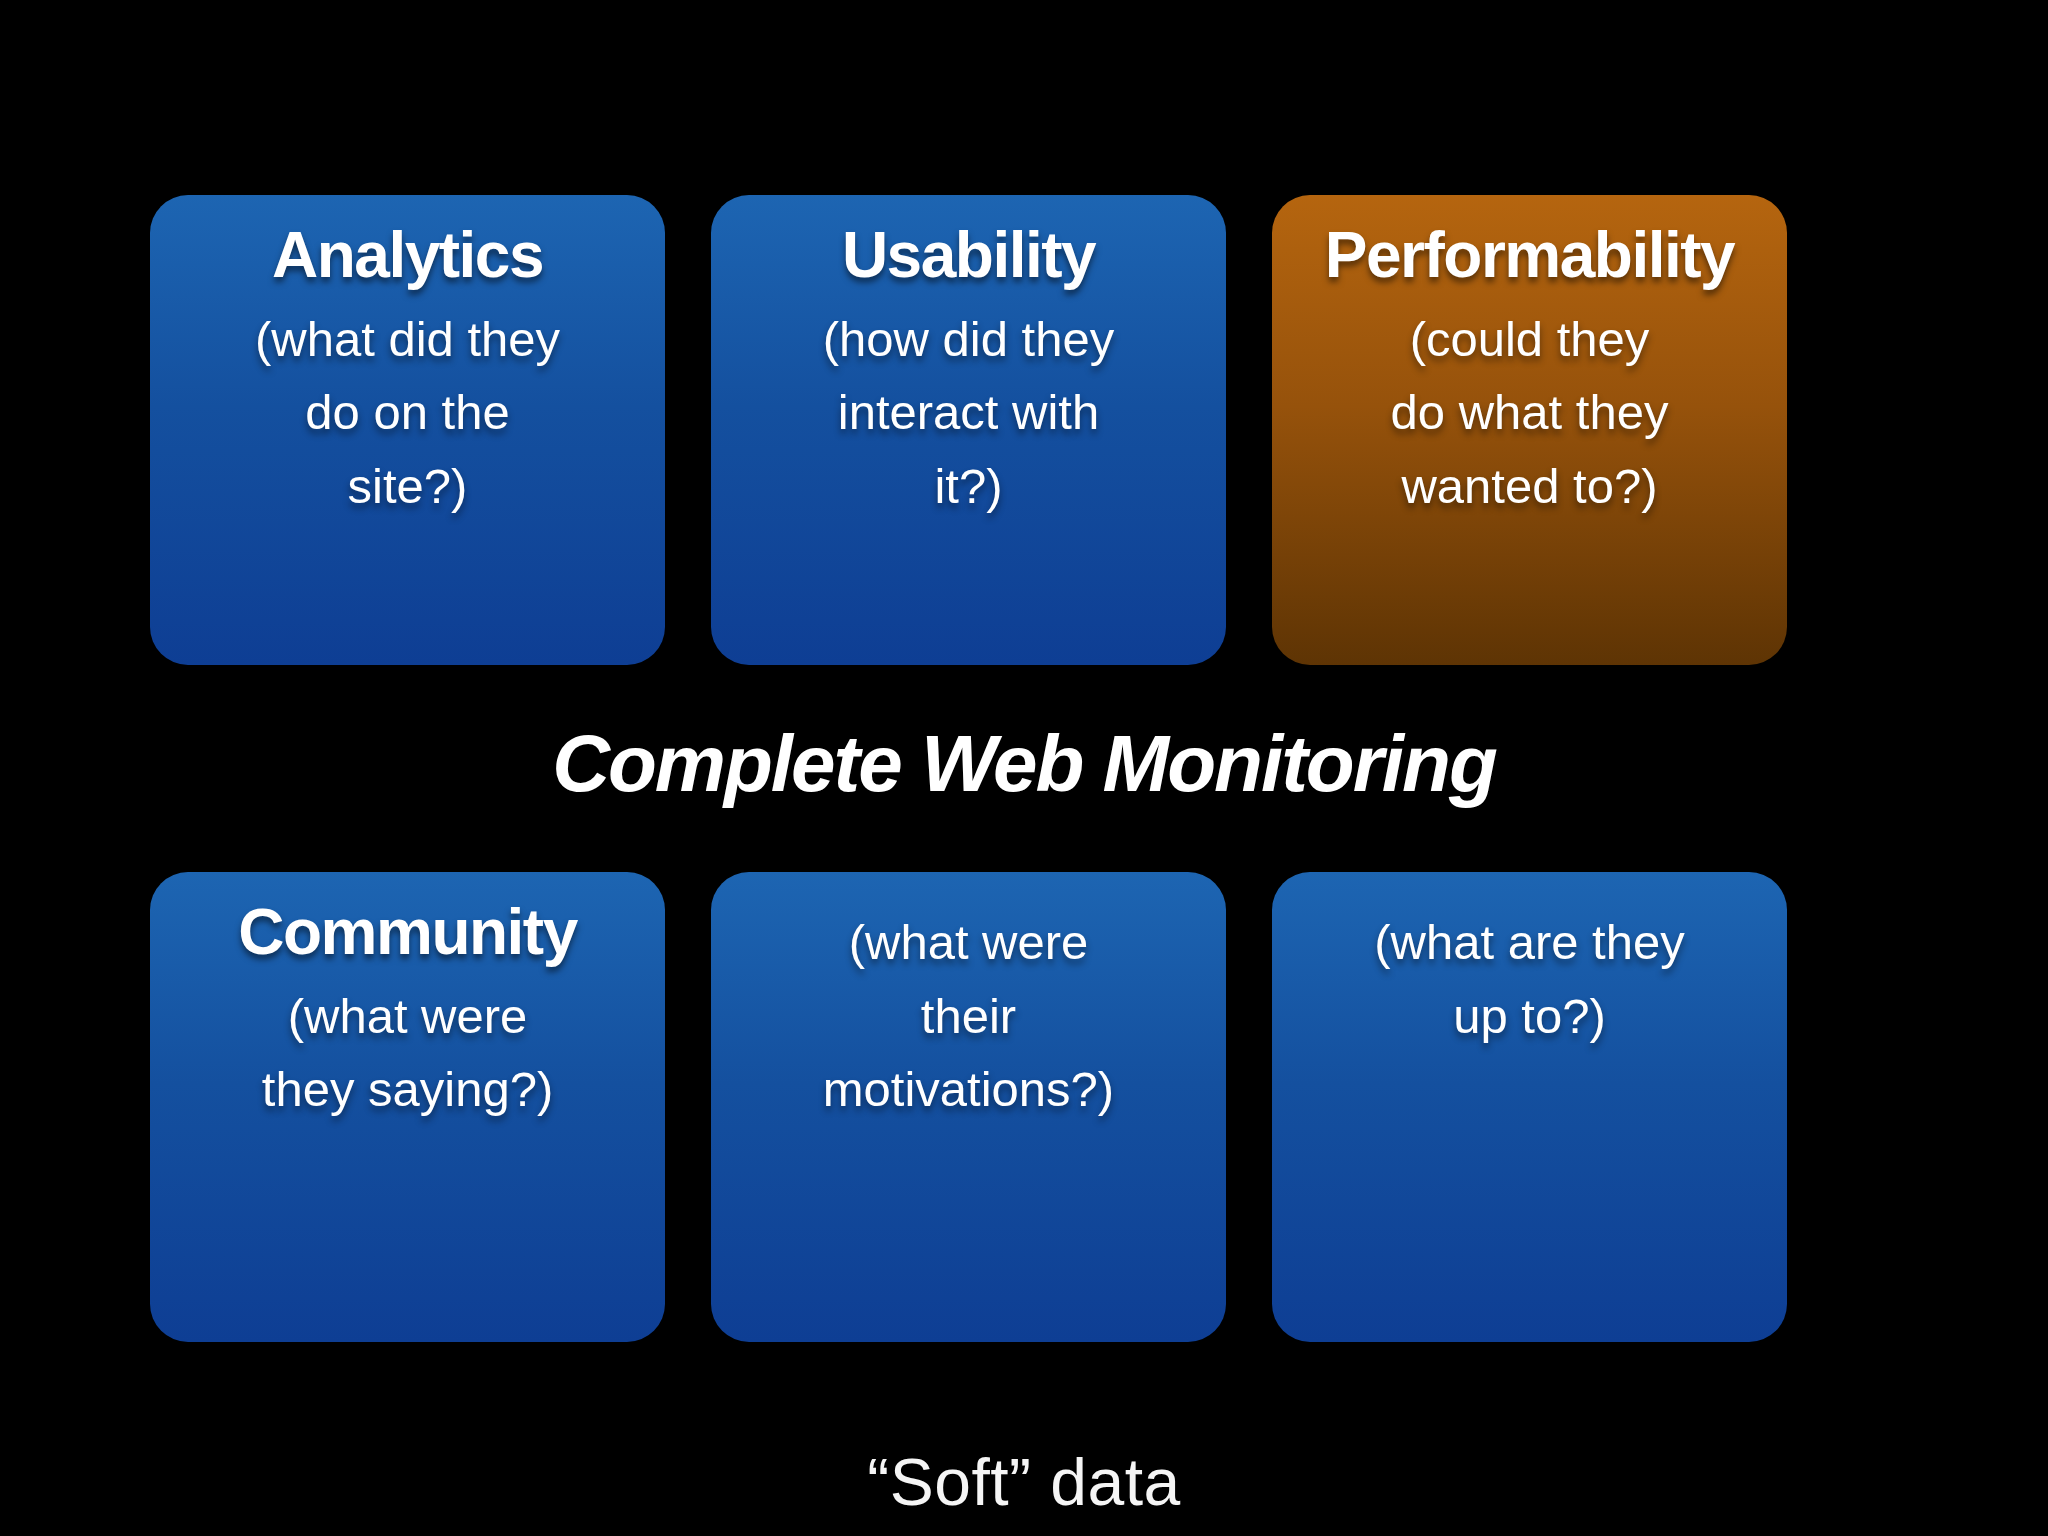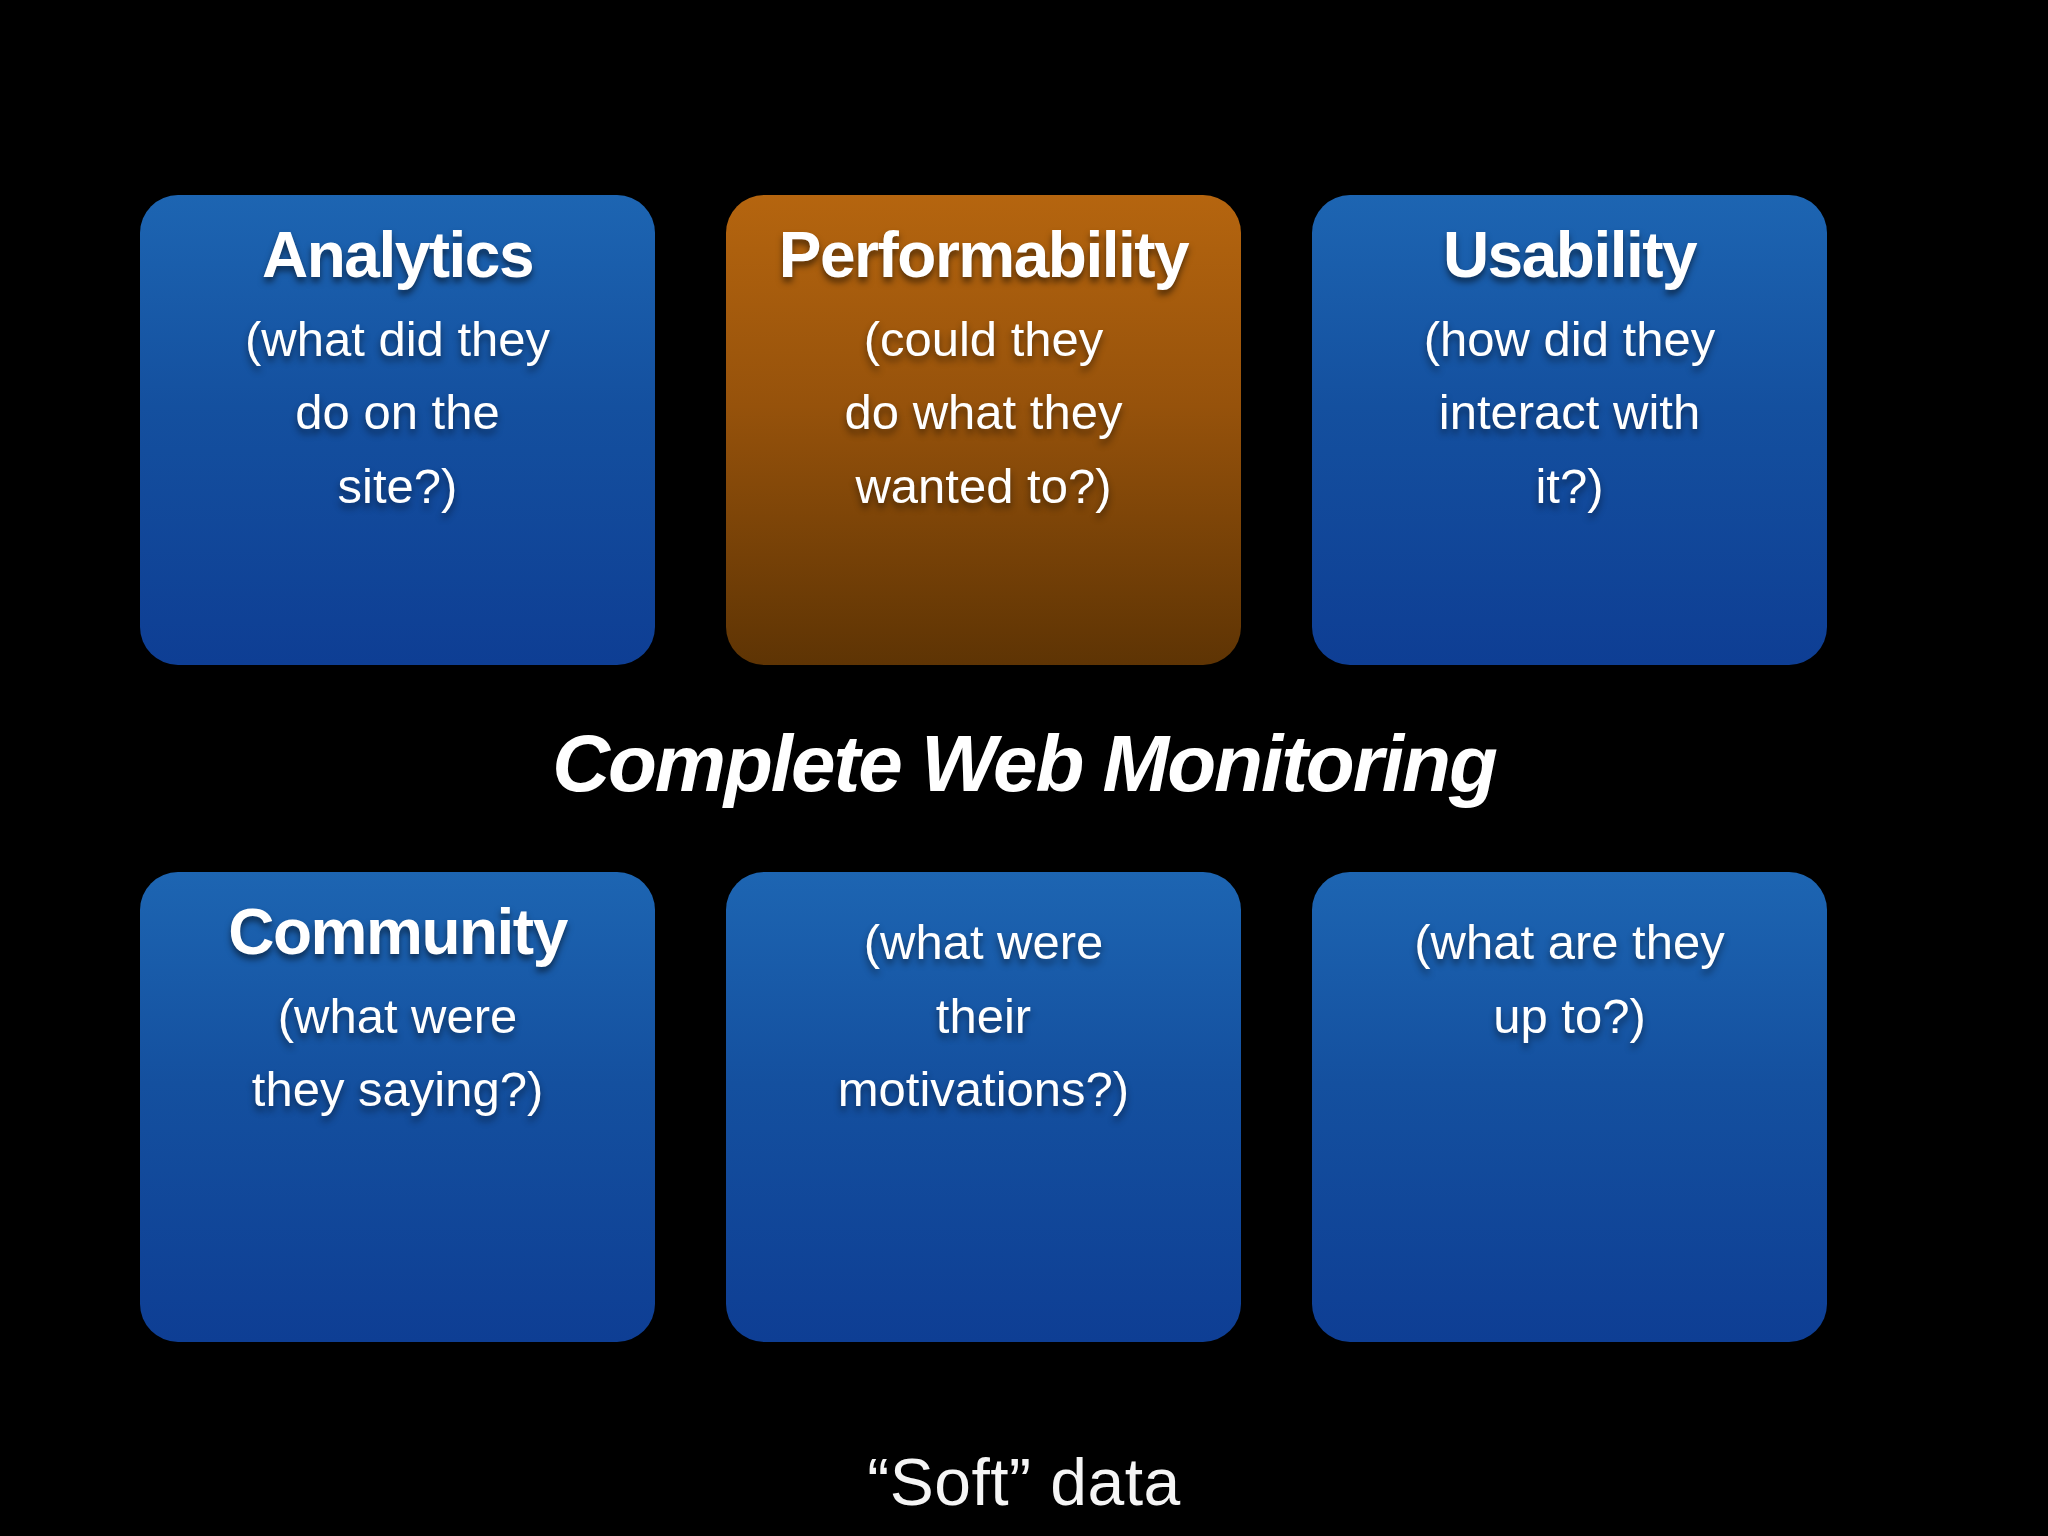--- a/index.html
+++ b/index.html
@@ -36,23 +36,23 @@
     width: 100%;
     text-align: center;
     font-size: 80px;
     font-weight: 800;
     letter-spacing: -2px;
     text-shadow: 0 5px 8px rgba(0,0,0,0.6);
     font-style: italic;
   }
   .row {
     position: absolute;
-    left: 140px;
+    left: 150px;
     display: flex;
-    gap: 71px;
+    gap: 46px;
   }
   .row.hard { top: 195px; }
   .row.soft { top: 872px; align-items: flex-end; }
   .card {
     width: 515px;
     height: 470px;
     border-radius: 38px;
     box-sizing: border-box;
     padding: 24px 18px 0 18px;
     text-align: center;
@@ -86,31 +86,31 @@
 <div class="stage">
 
 
   <div class="row hard">
     <div class="card blue">
       <div class="card-title">Analytics</div>
       <div class="card-body">(what did they
 do on the
 site?)</div>
     </div>
+    <div class="card blue">
+      <div class="card-title">Usability</div>
+      <div class="card-body">(how did they
+interact with
+it?)</div>
+    </div>
     <div class="card orange">
       <div class="card-title">Performability</div>
       <div class="card-body">(could they
 do what they
 wanted to?)</div>
-    </div>
-    <div class="card blue">
-      <div class="card-title">Usability</div>
-      <div class="card-body">(how did they
-interact with
-it?)</div>
     </div>
   </div>
 
   <div class="center-heading">Complete Web Monitoring</div>
 
   <div class="row soft">
     <div class="card blue">
       <div class="card-title">Community</div>
       <div class="card-body">(what were
 they saying?)</div>

